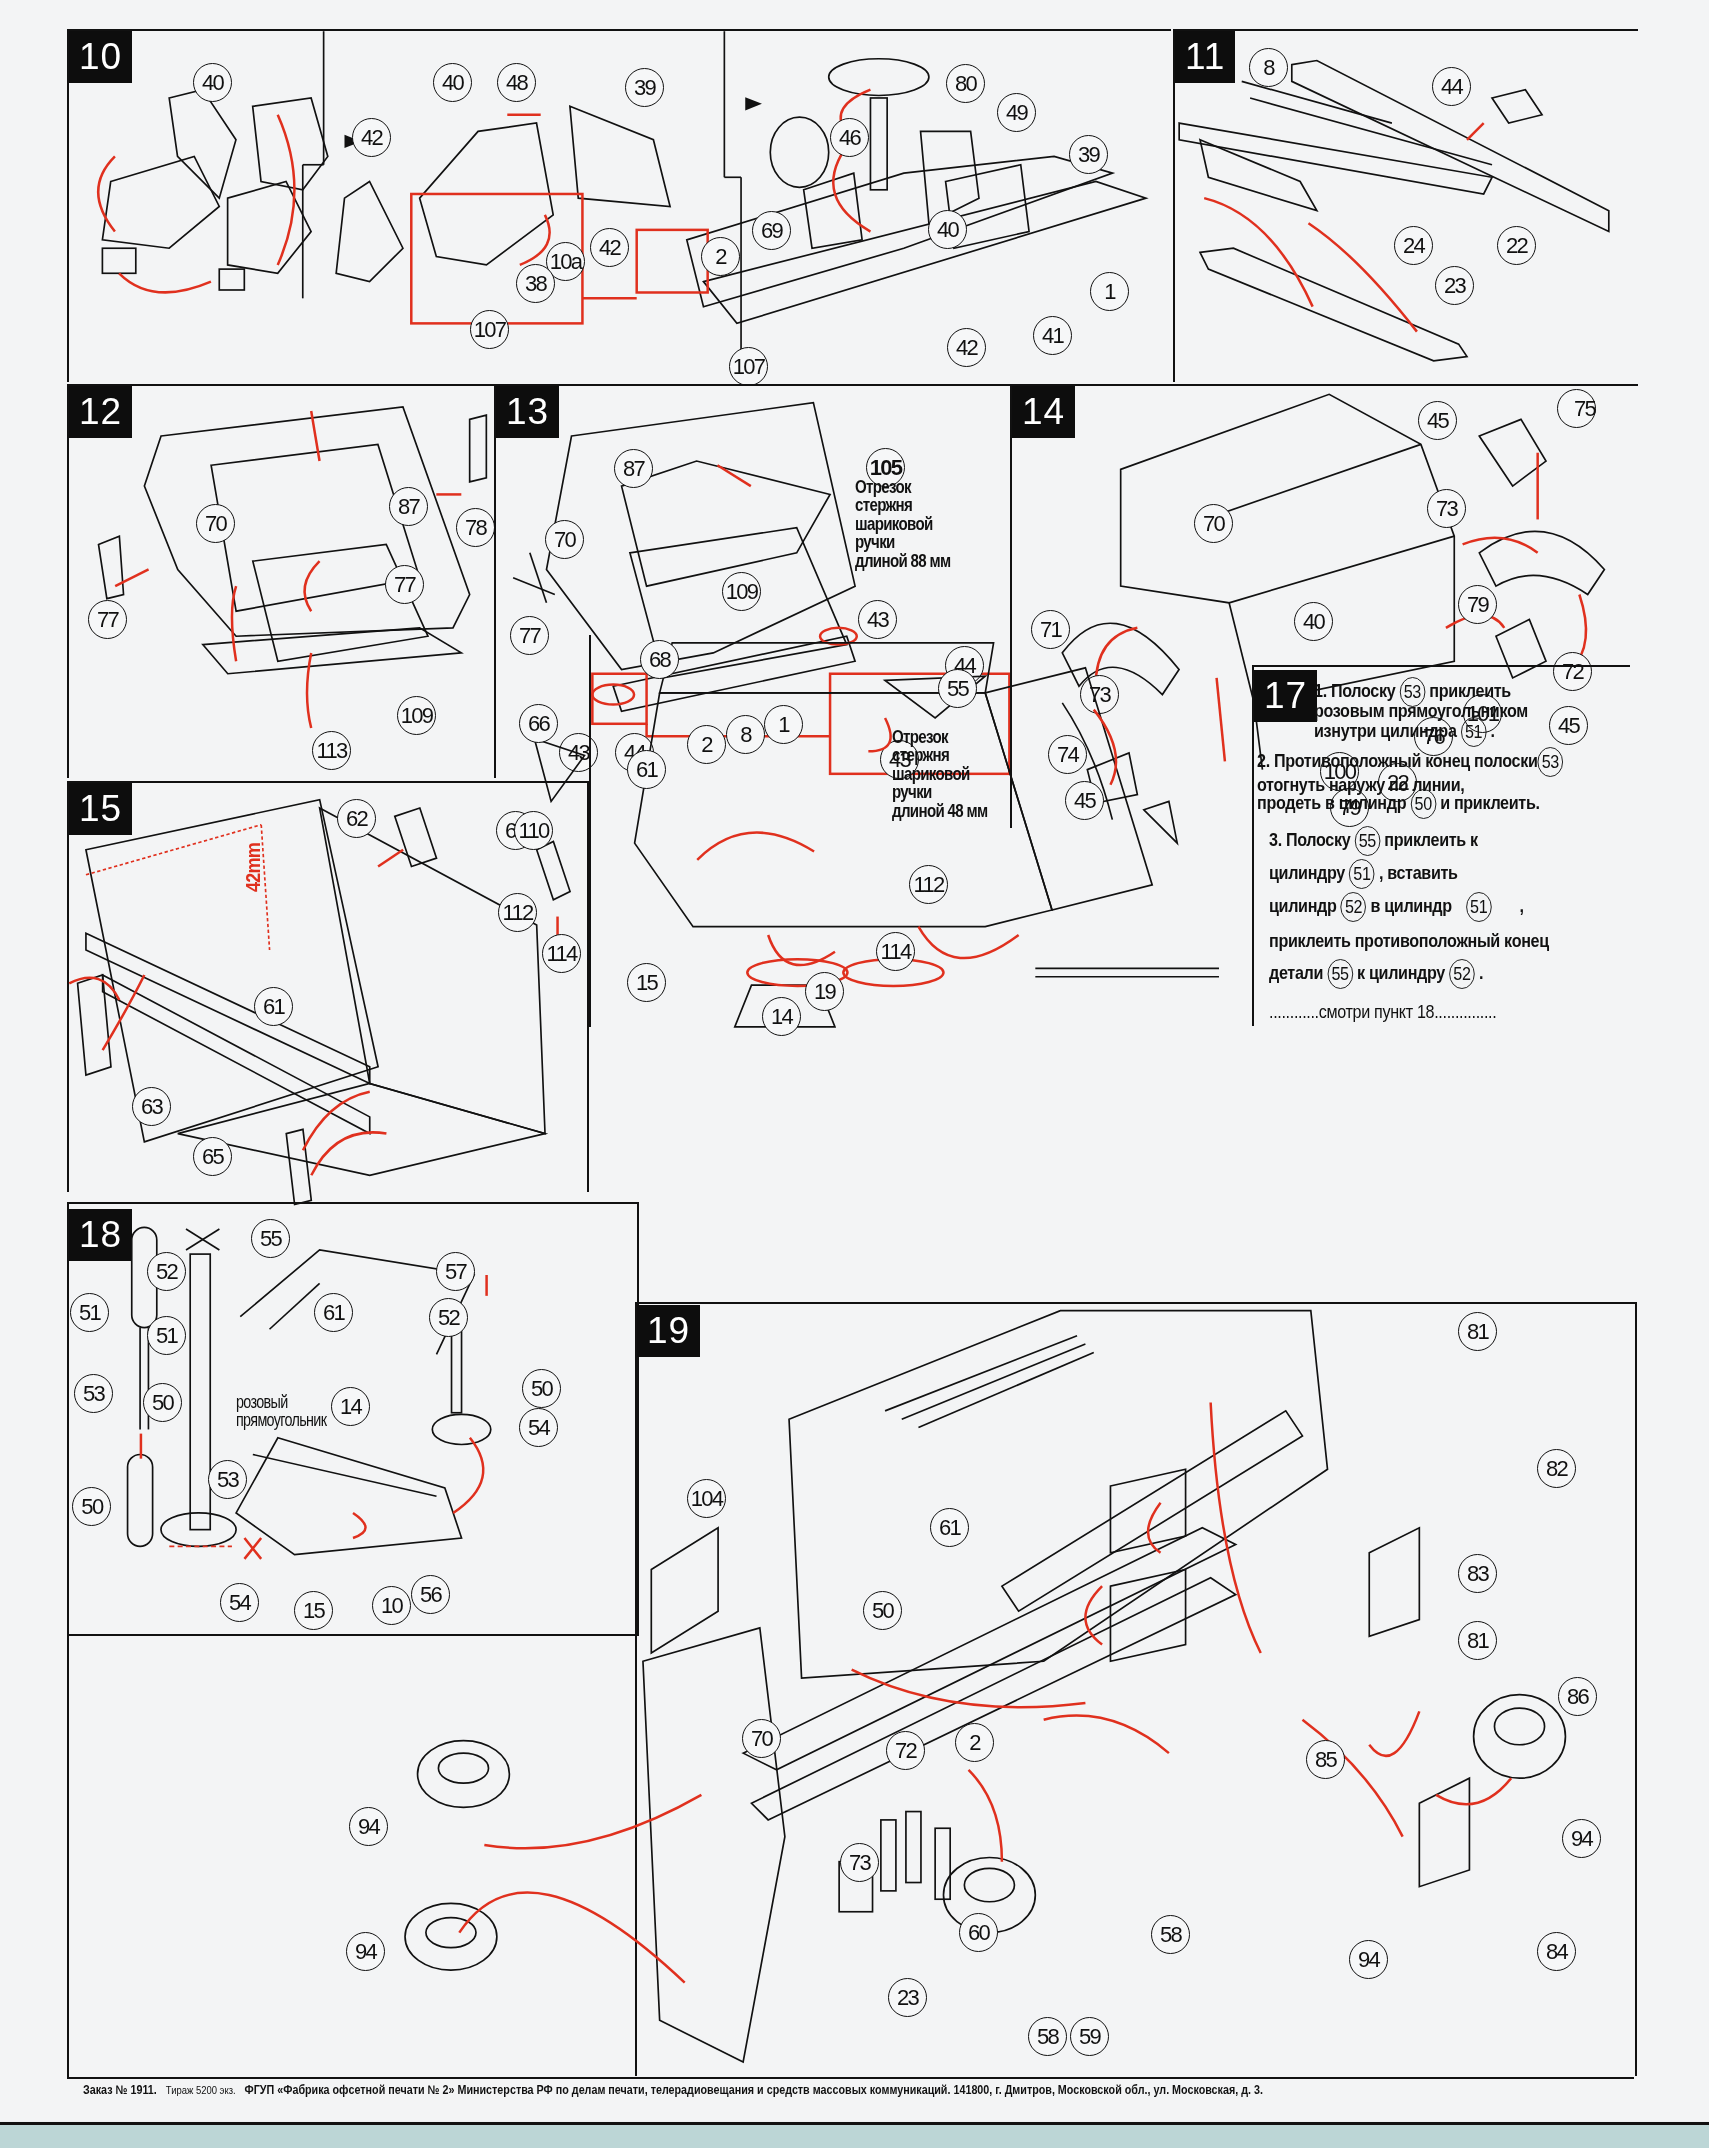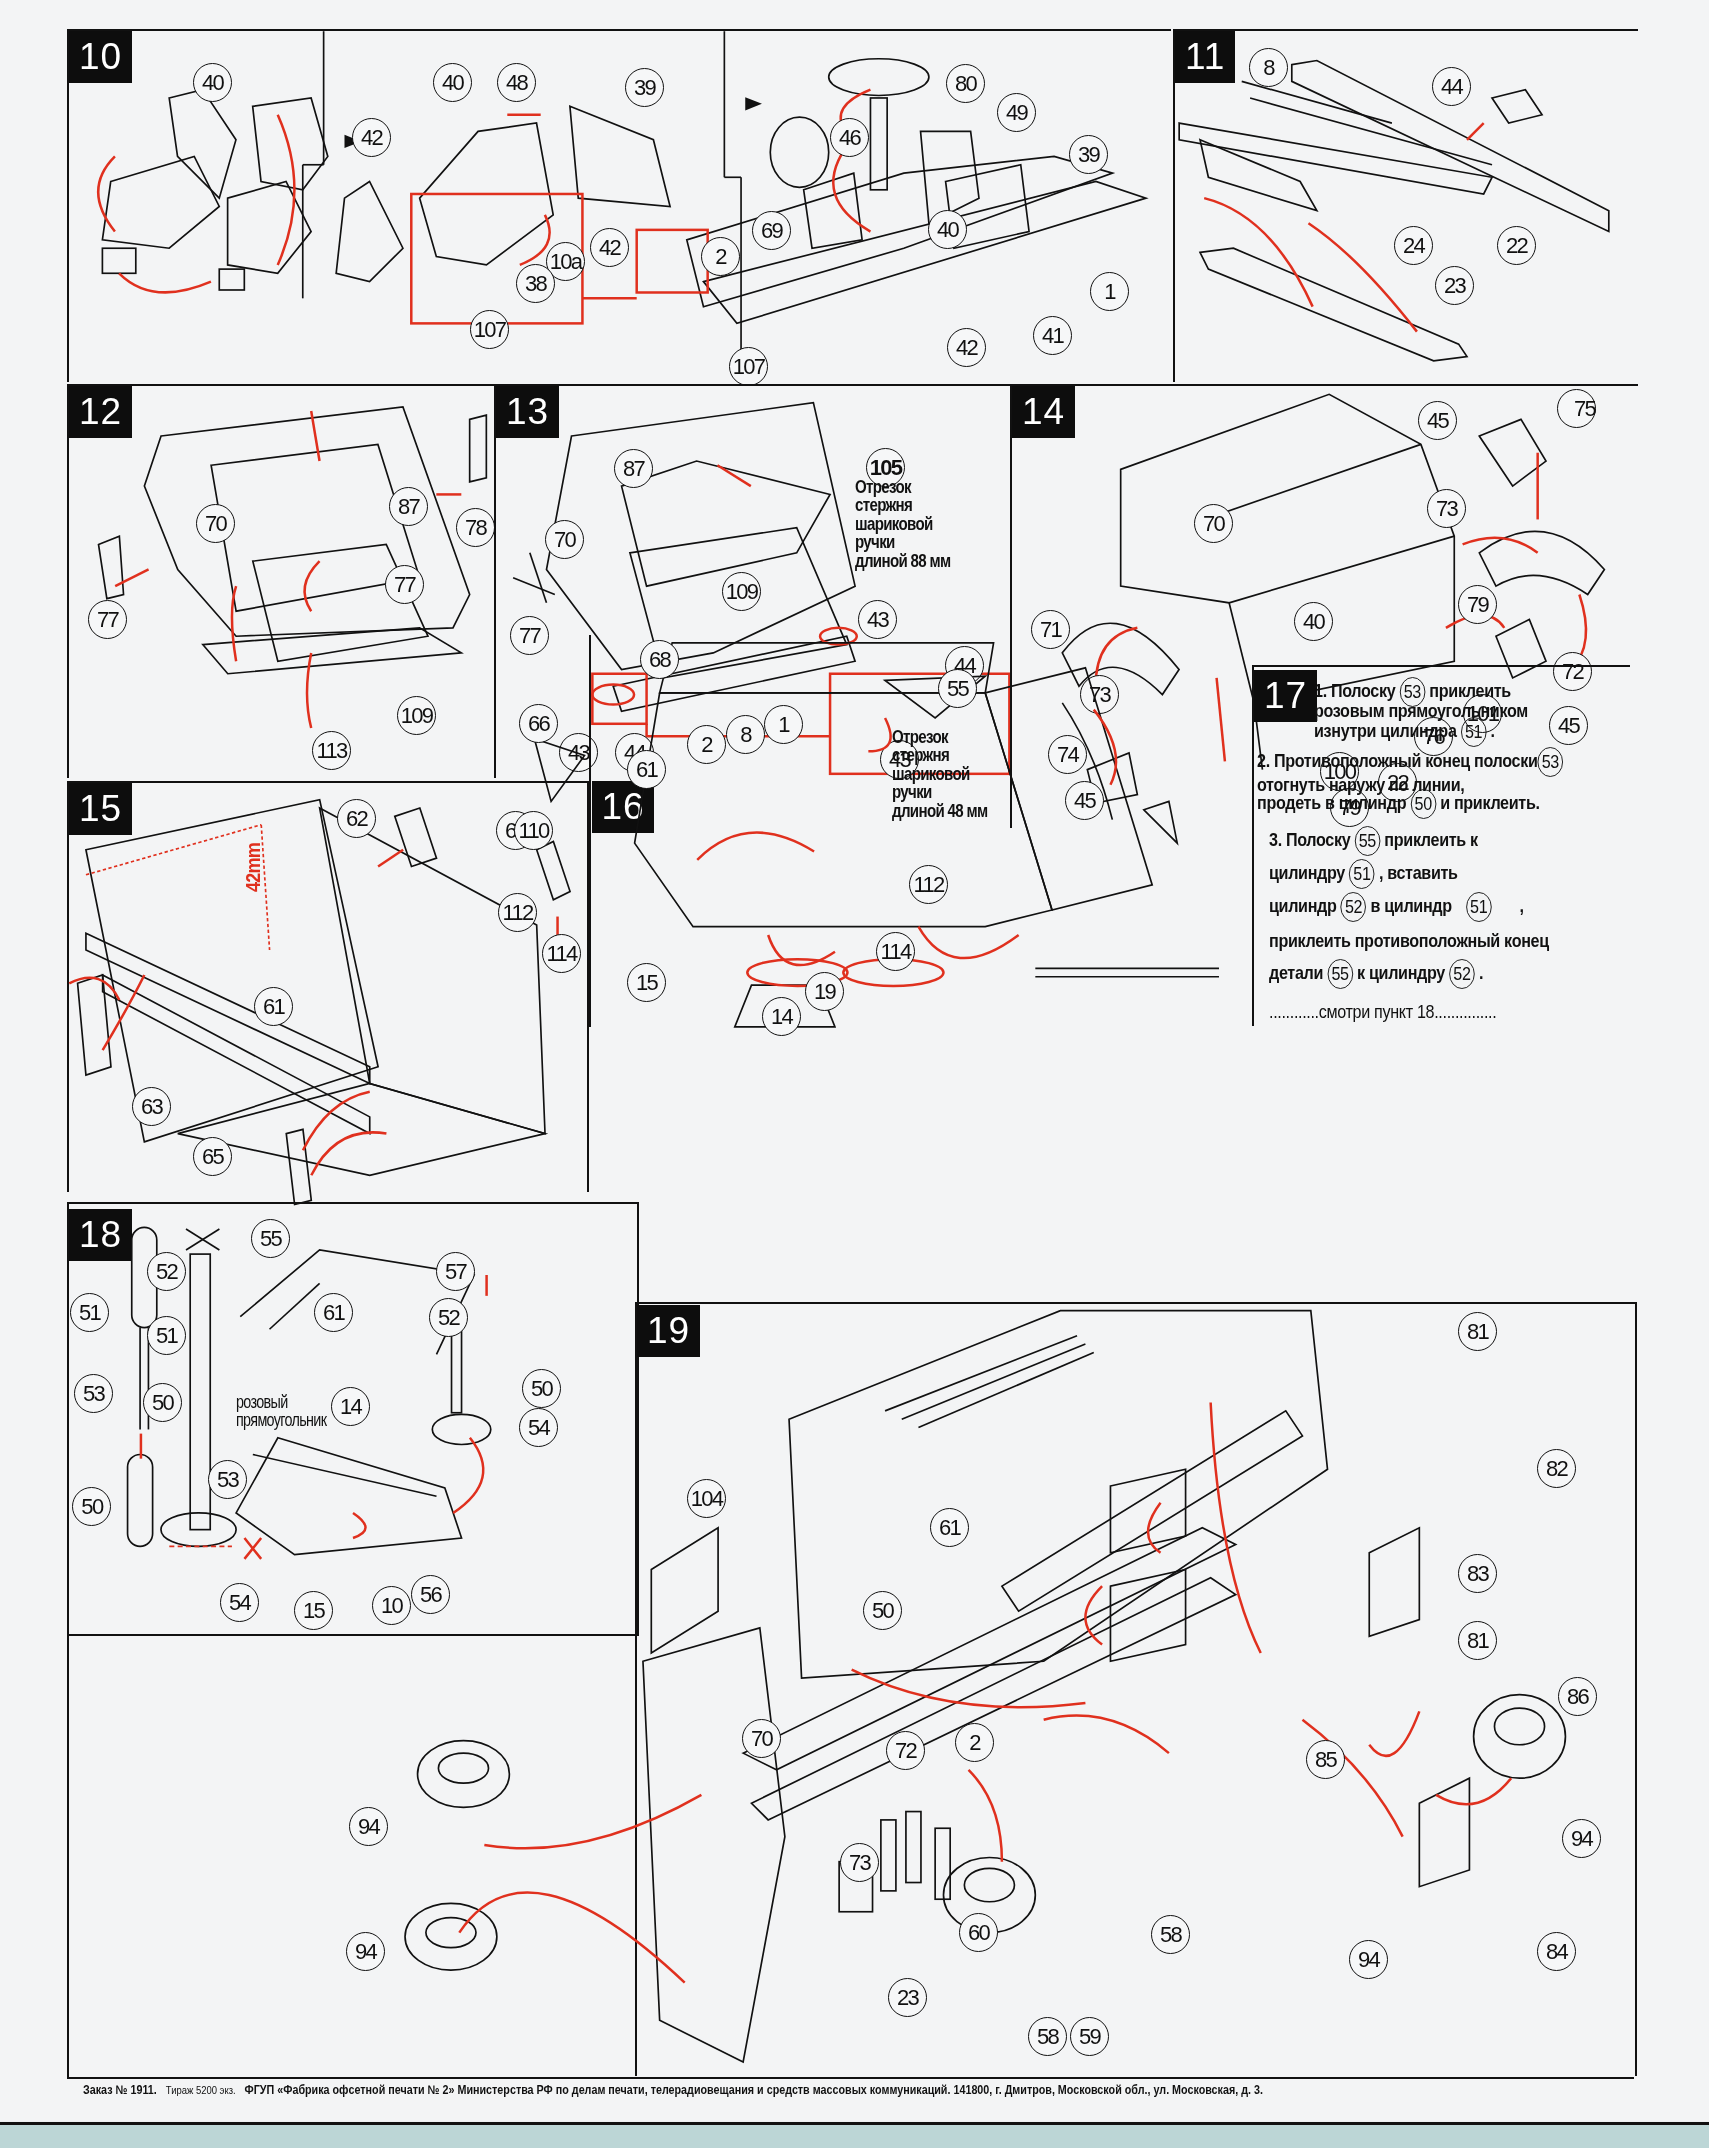--- a/index.html
+++ b/index.html
@@ -251,23 +251,20 @@
     <div class="note" style="left:175px;top:109px;color:#e0301e;transform:rotate(-90deg) scaleX(0.9);font-size:20px;">42mm</div>
     <div class="lbl" style="left:288px;top:36px;">62</div>
     <div class="lbl" style="left:447px;top:48px;">64</div>
     <div class="lbl" style="left:205px;top:224px;">61</div>
     <div class="lbl" style="left:83px;top:324px;">63</div>
     <div class="lbl" style="left:144px;top:374px;">65</div>
   </div>
 
   <div class="panel" style="left:589px;top:635px;width:660px;height:392px;border-left-width:2.5px;">
     <div style="position:absolute;left:0;top:0;width:660px;height:146px;"></div>
-  </div>
-  <div class="panel" style="left:589px;top:781px;width:660px;height:250px;">
-    <div class="step-badge" style="left:2.5px;">16</div>
   </div>
   <svg class="art" width="1710" height="2148" style="pointer-events:none;" viewBox="0 0 2048 2573">
     <g fill="none" stroke="#111" stroke-width="2">
       <polygon points="805,770 1190,770 1180,830 790,830"></polygon>
       <polygon points="790,830 1180,830 1260,1090 1180,1110 830,1110 760,1010"></polygon>
       <polygon points="1180,830 1300,800 1380,1060 1260,1090"></polygon>
       <polygon points="640,885 700,905 660,960"></polygon>
       <polygon points="1060,815 1180,810 1120,860"></polygon>
       <polygon points="1370,970 1400,960 1410,1010"></polygon>
       <line x1="1240" y1="1160" x2="1460" y2="1160"></line>

